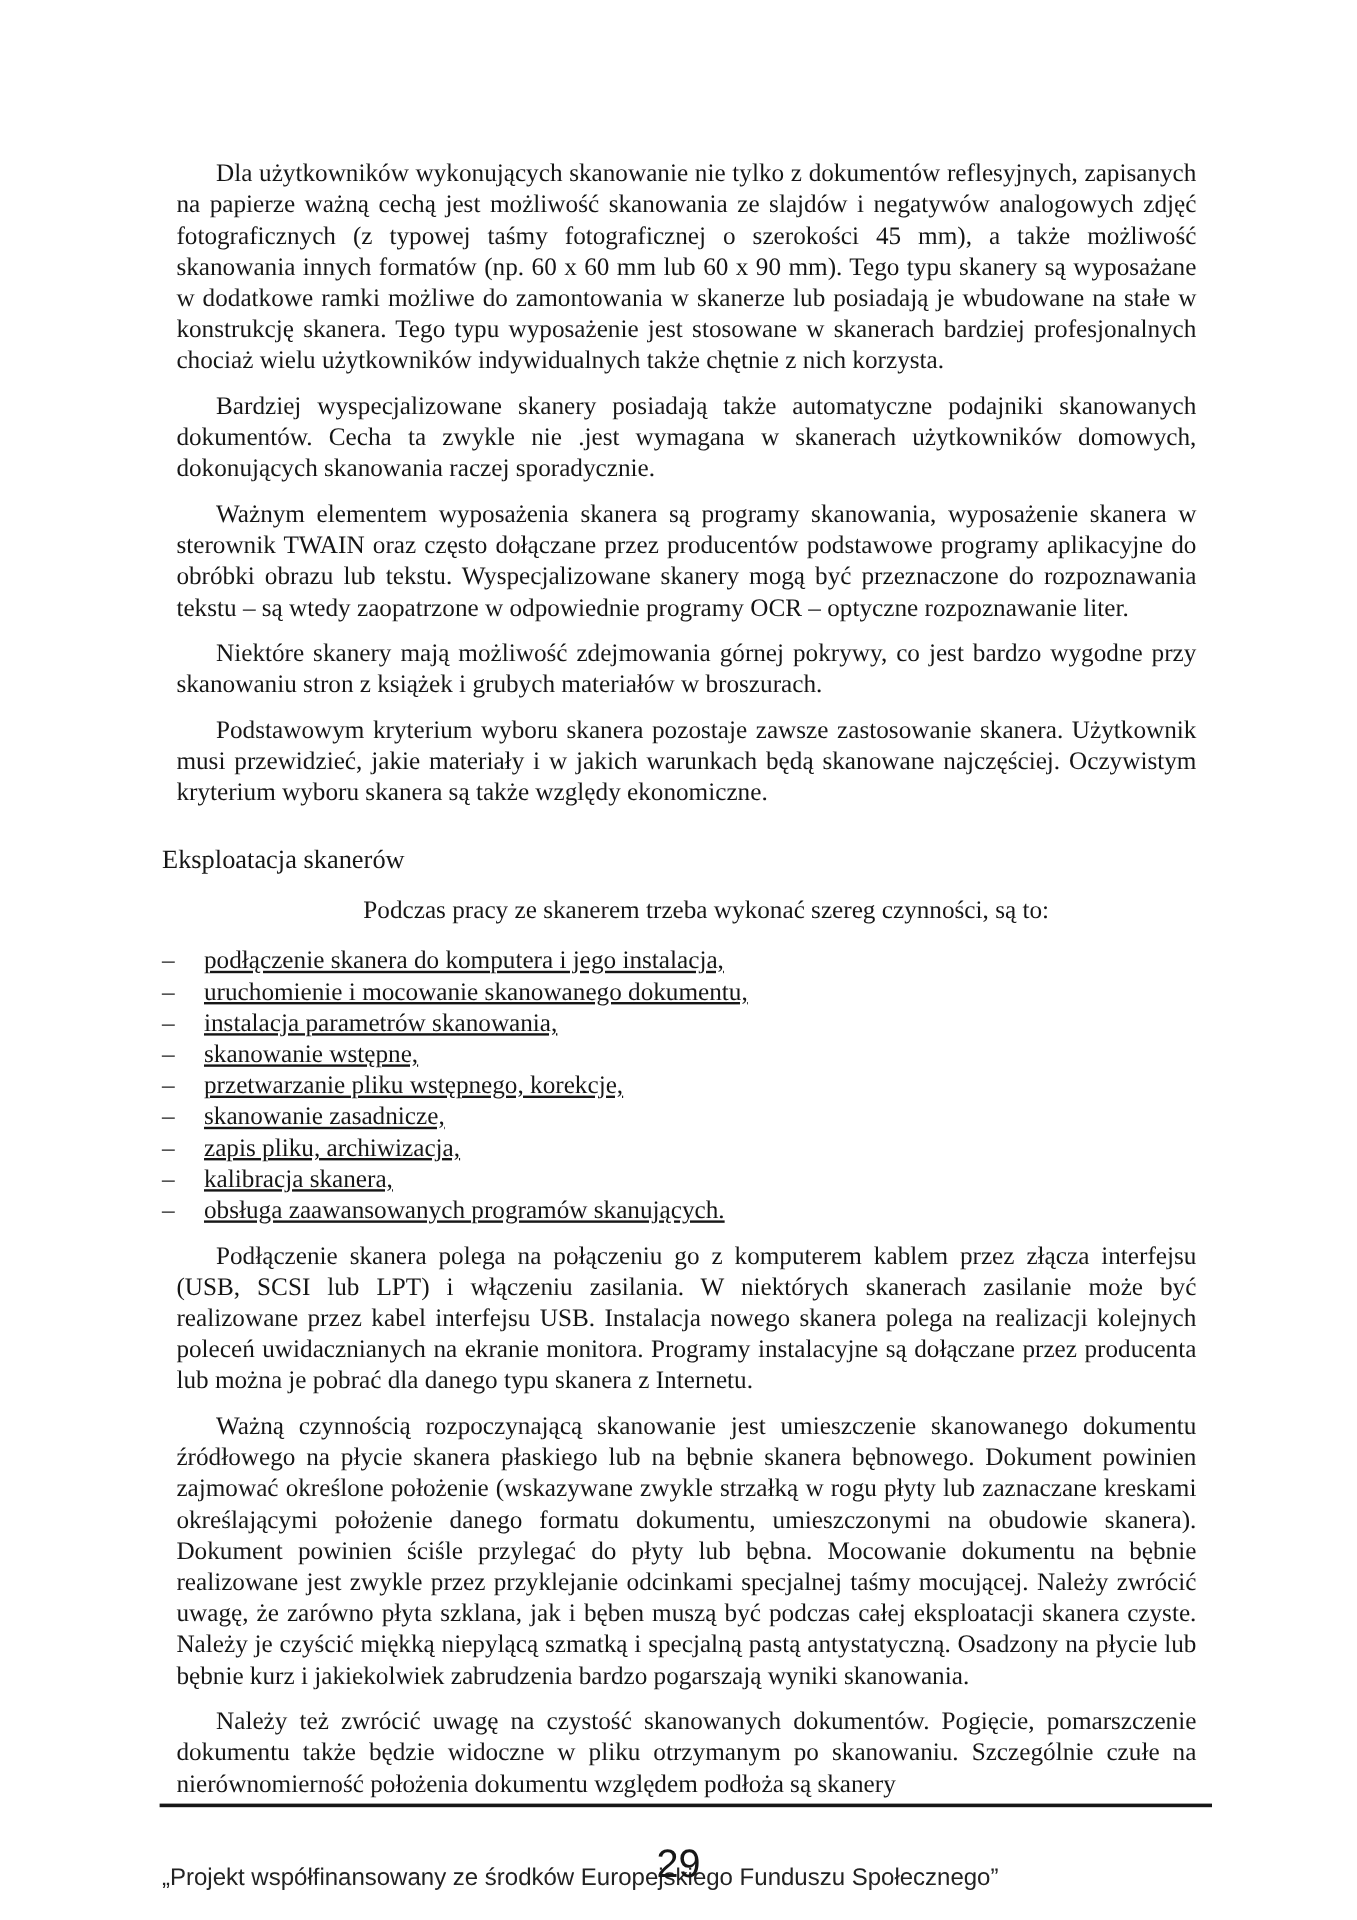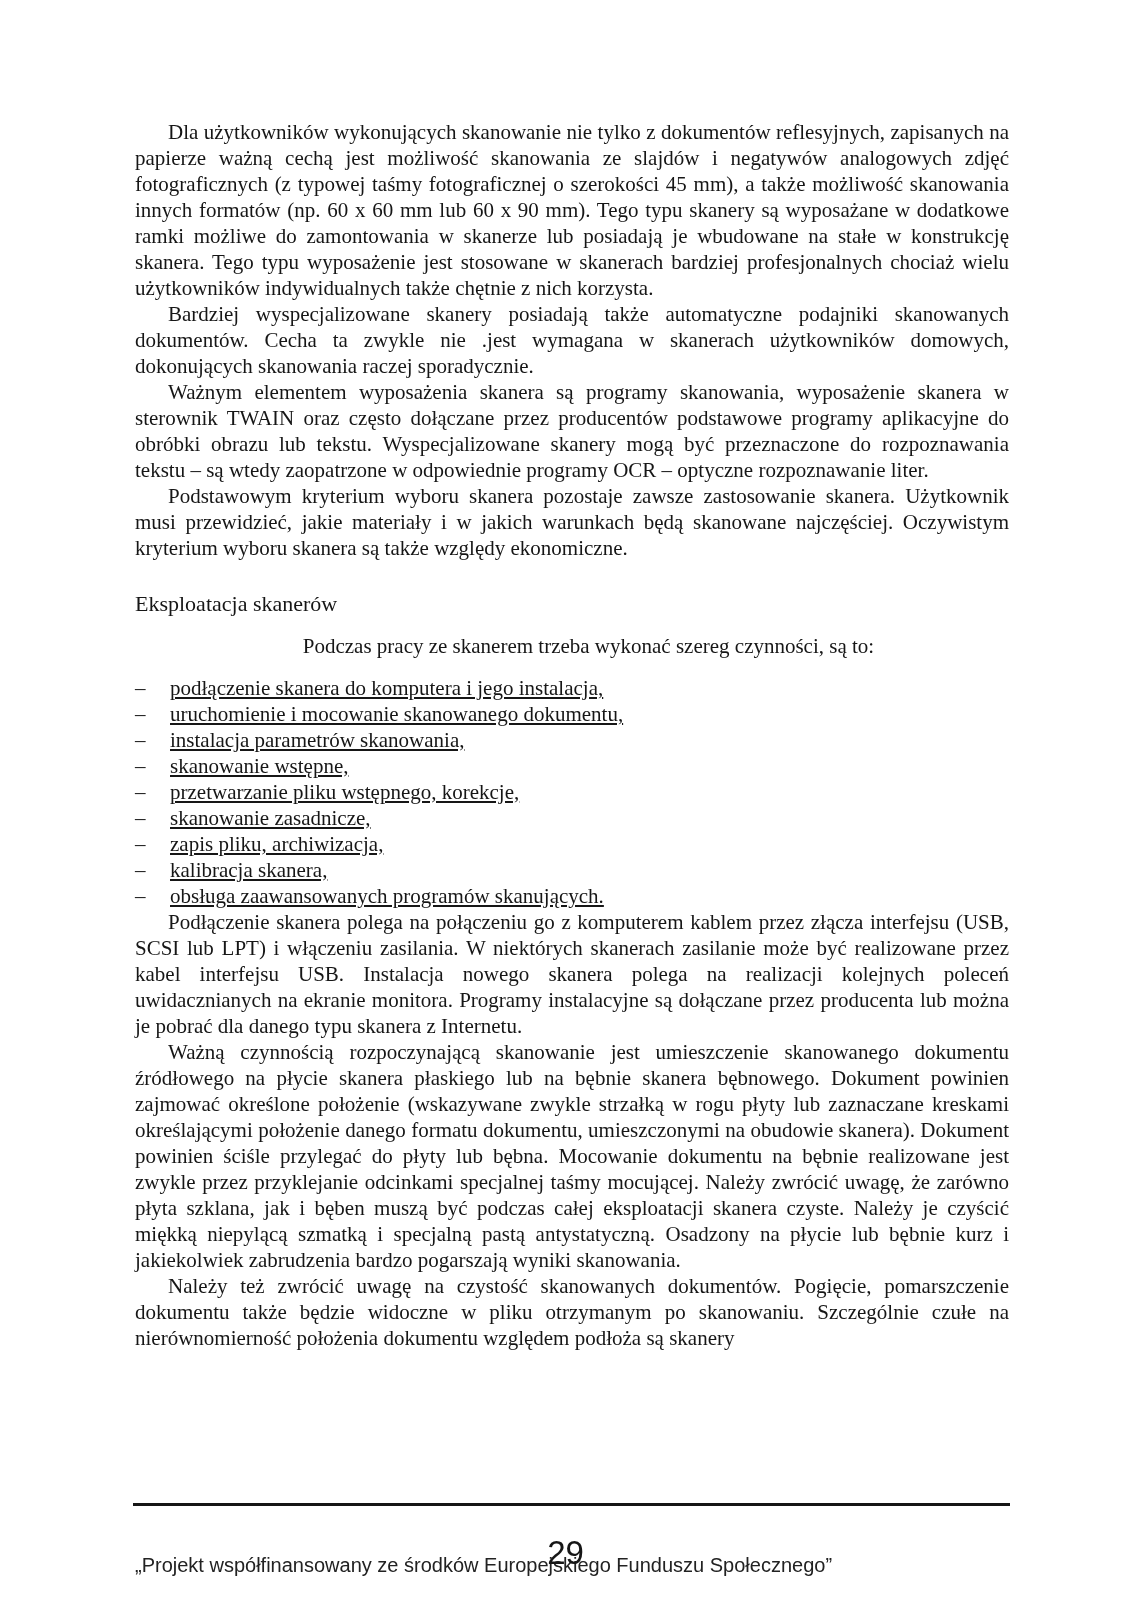--- a/index.html
+++ b/index.html
@@ -19,21 +19,21 @@
     left: 135px;
     top: 119px;
     width: 874px;
     font-family: "Liberation Serif", serif;
     font-size: 21px;
     line-height: 26px;
     color: #161616;
     text-align: justify;
   }
   .para {
-    margin: 0;
+    margin: 12px;
     text-indent: 33px;
   }
   .section-heading {
     margin: 30px 0 0 0;
     font-size: 22px;
     line-height: 26px;
     font-weight: normal;
     text-align: left;
   }
   .list-intro {
@@ -90,20 +90,21 @@
     color: #161616;
   }
 </style>
 </head>
 <body>
 
 <main class="page-content">
   <p class="para">Dla użytkowników wykonujących skanowanie nie tylko z dokumentów reflesyjnych, zapisanych na papierze ważną cechą jest możliwość skanowania ze slajdów i negatywów analogowych zdjęć fotograficznych (z typowej taśmy fotograficznej o szerokości 45 mm), a także możliwość skanowania innych formatów (np. 60 x 60 mm lub 60 x 90 mm). Tego typu skanery są wyposażane w dodatkowe ramki możliwe do zamontowania w skanerze lub posiadają je wbudowane na stałe w konstrukcję skanera. Tego typu wyposażenie jest stosowane w skanerach bardziej profesjonalnych chociaż wielu użytkowników indywidualnych także chętnie z nich korzysta.</p>
   <p class="para">Bardziej wyspecjalizowane skanery posiadają także automatyczne podajniki skanowanych dokumentów. Cecha ta zwykle nie .jest wymagana w skanerach użytkowników domowych, dokonujących skanowania raczej sporadycznie.</p>
   <p class="para">Ważnym elementem wyposażenia skanera są programy skanowania, wyposażenie skanera w sterownik TWAIN oraz często dołączane przez producentów podstawowe programy aplikacyjne do obróbki obrazu lub tekstu. Wyspecjalizowane skanery mogą być przeznaczone do rozpoznawania tekstu – są wtedy zaopatrzone w odpowiednie programy OCR – optyczne rozpoznawanie liter.</p>
+  <p class="para">Niektóre skanery mają możliwość zdejmowania górnej pokrywy, co jest bardzo wygodne przy skanowaniu stron z książek i grubych materiałów w broszurach.</p>
   <p class="para">Podstawowym kryterium wyboru skanera pozostaje zawsze zastosowanie skanera. Użytkownik musi przewidzieć, jakie materiały i w jakich warunkach będą skanowane najczęściej. Oczywistym kryterium wyboru skanera są także względy ekonomiczne.</p>
 
   <h2 class="section-heading">Eksploatacja skanerów</h2>
   <p class="list-intro">Podczas pracy ze skanerem trzeba wykonać szereg czynności, są to:</p>
 
   <ul class="dash-list">
     <li>
       <span class="dash-bullet">–</span>
       <span class="list-item-text">podłączenie skanera do komputera i jego instalacja,</span>
     </li>

